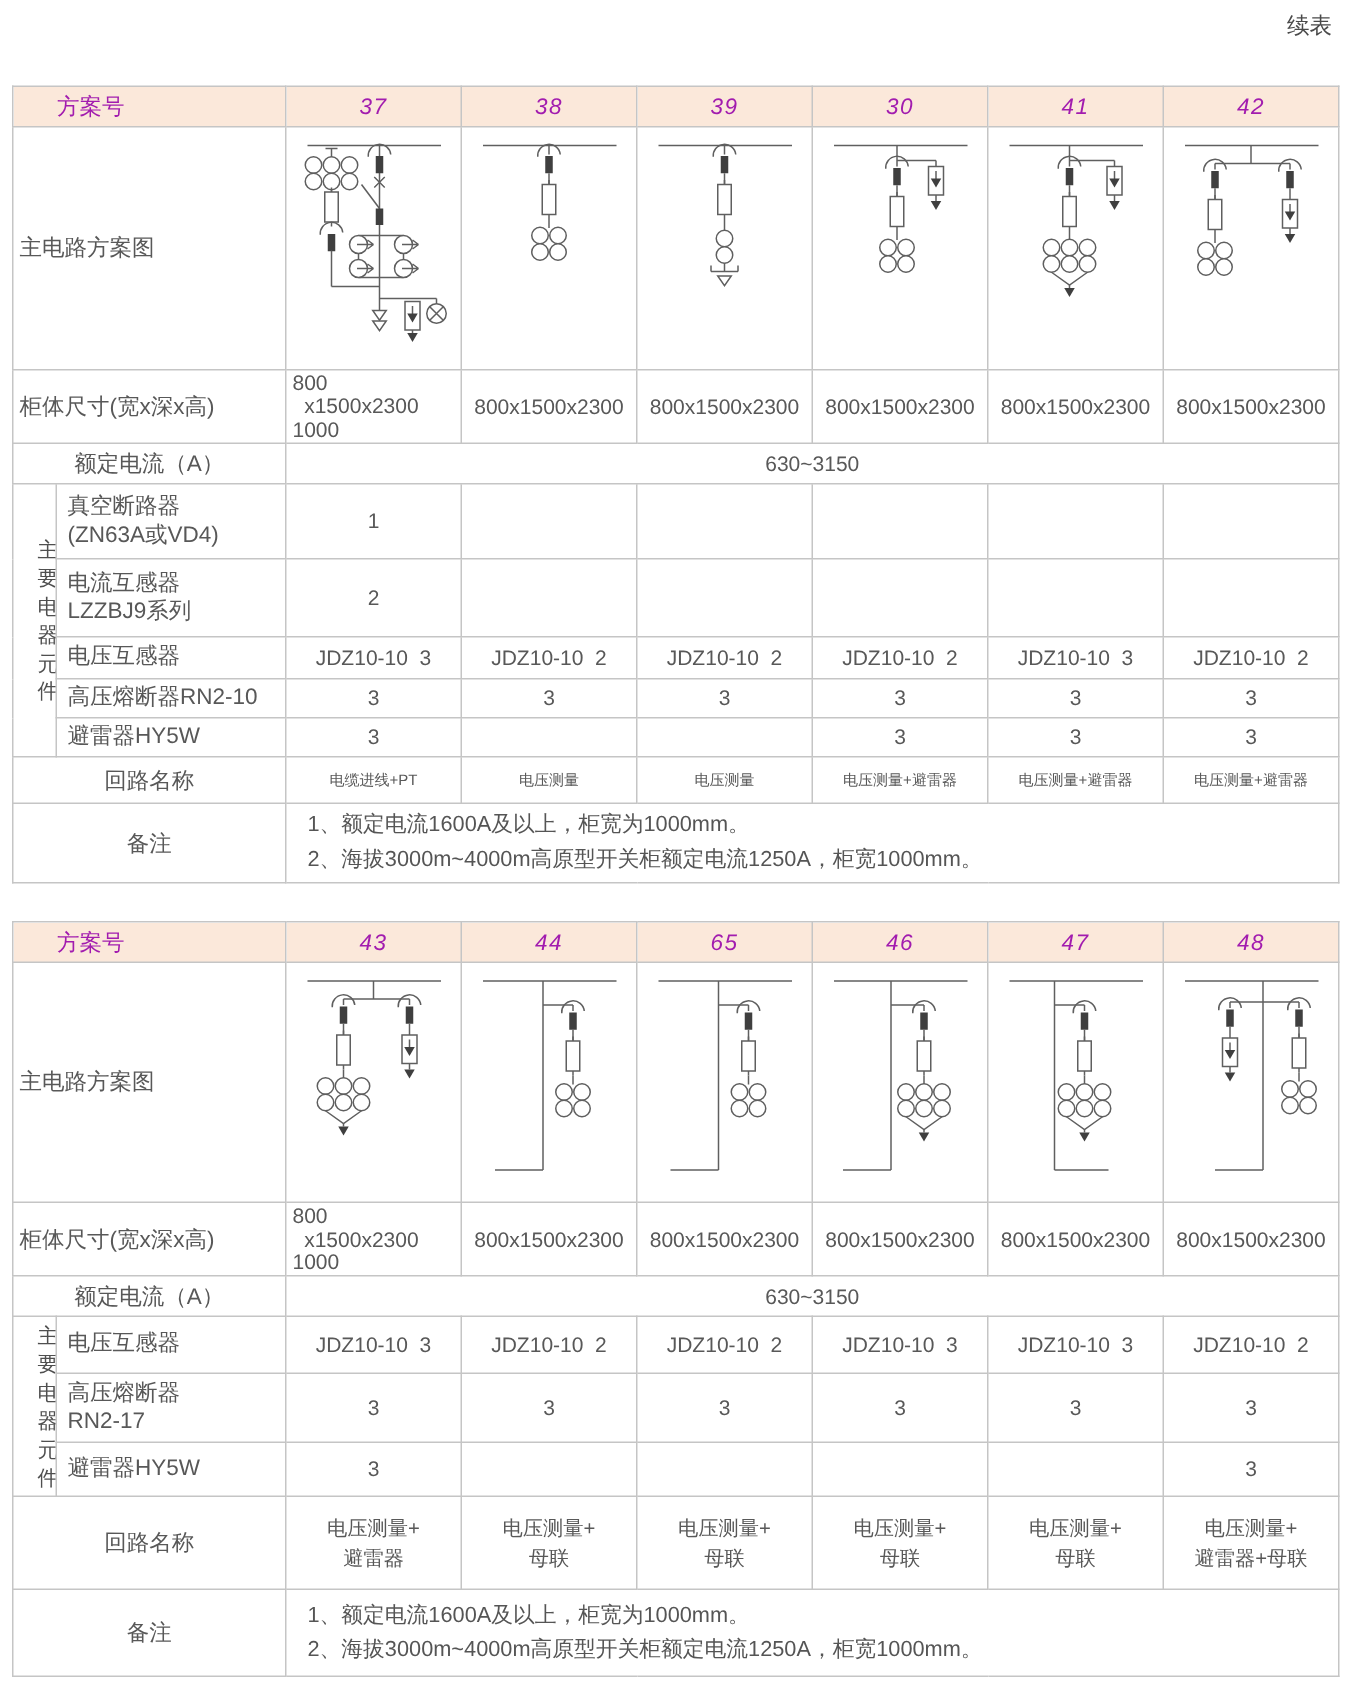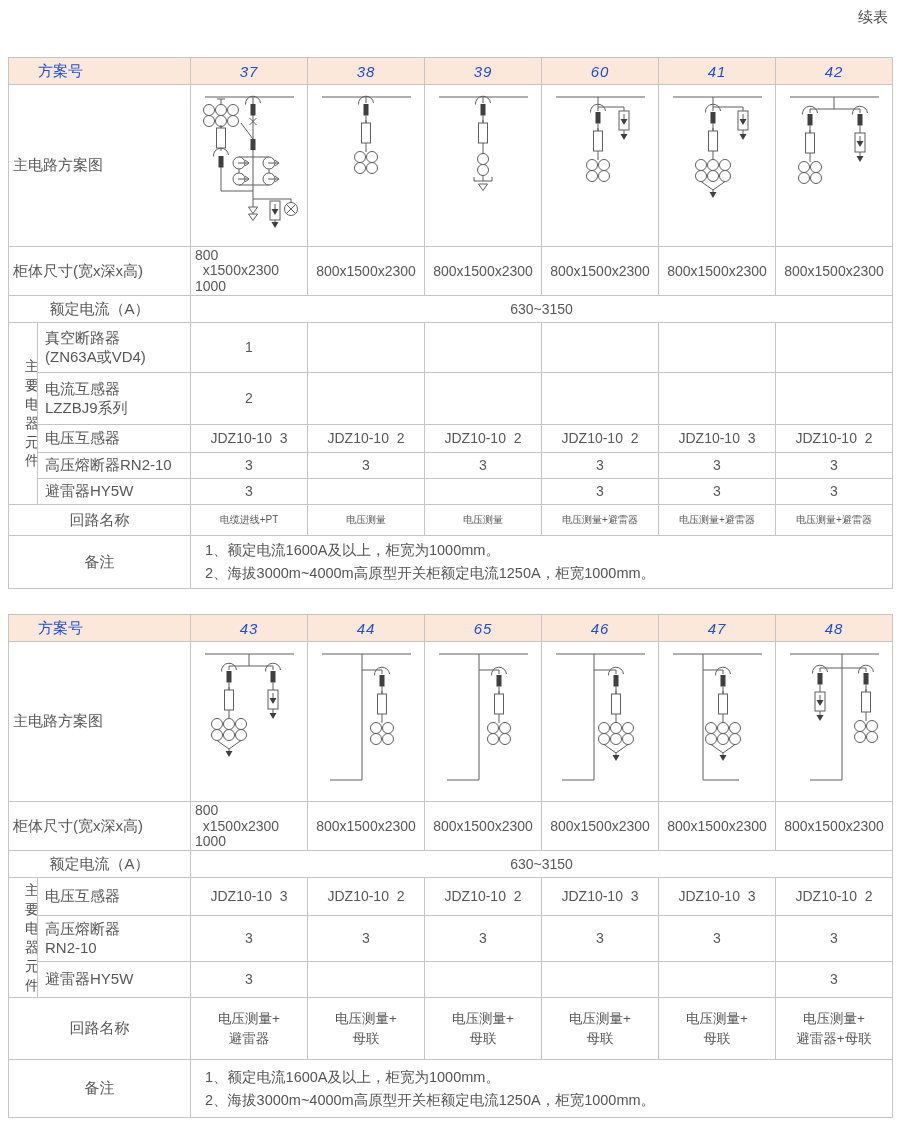--- a/index.html
+++ b/index.html
@@ -3,21 +3,21 @@
 <meta charset="utf-8">
 <style>
   html,body{margin:0;padding:0;background:#fff;}
   body{width:900px;height:1136px;font-family:"Liberation Sans","DejaVu Sans",sans-serif;color:#565656;}
   .page{position:relative;width:900px;height:1136px;background:#fff;overflow:hidden;}
   .cont{position:absolute;top:8px;right:12px;font-size:15px;color:#4a4a4a;}
   table.spec{border-collapse:collapse;table-layout:fixed;margin-left:8px;width:884px;}
   table.t1{margin-top:57px;}
   table.t2{margin-top:25px;}
   td{border:1px solid #c5c5c5;text-align:center;font-size:14px;color:#585858;padding:1px 2px;overflow:hidden;vertical-align:middle;}
-  tr.hdr td{background:#fbe8da;color:#1d4ed8;font-size:15px;}
+  tr.hdr td{background:#fbe8da;color:#a21caf;font-size:15px;}
   td.hdr-lbl{text-align:left;padding-left:29px;}
   td.num{font-size:16px;letter-spacing:1px;font-style:italic;}
   td.lbl{font-size:15px;}
   td.left{text-align:left;padding-left:4px;}
   td.name{text-align:left;padding-left:7px;font-size:15px;line-height:1.25;}
   td.vgroup{width:29px;word-break:break-all;line-height:1.35;padding:0 16px;font-size:14px;color:#4f4f4f;}
   td.pre{white-space:pre-wrap;}
   td.val{font-size:14px;line-height:1.2;}
   td.cab0{line-height:1.1;font-size:14px;}
   td.circ1{font-size:10px;}
@@ -41,21 +41,21 @@
         <col style="width:117px">
         <col style="width:117px">
         <col style="width:117px">
       </colgroup>
     <tbody id="tb0">
         <tr class="hdr" style="height:27px">
           <td class="lbl hdr-lbl" colspan="2">方案号</td>
           <td class="num">37</td>
           <td class="num">38</td>
           <td class="num">39</td>
-          <td class="num">60</td>
+          <td class="num">30</td>
           <td class="num">41</td>
           <td class="num">42</td>
         </tr>
         <tr class="" style="height:162px">
           <td class="lbl left" colspan="2">主电路方案图</td>
           <td class="diag">
             <svg viewBox="0 0 117 150" width="117" height="150">
               <g stroke="#5f5f5f" stroke-width="1" fill="none">
                 <line x1="14" y1="10" x2="103" y2="10"></line>
                 <line x1="62" y1="10" x2="62" y2="120"></line>
@@ -512,21 +512,21 @@
           <td class="name pre">电压互感器</td>
           <td class="val pre">JDZ10-10  3</td>
           <td class="val pre">JDZ10-10  2</td>
           <td class="val pre">JDZ10-10  2</td>
           <td class="val pre">JDZ10-10  3</td>
           <td class="val pre">JDZ10-10  3</td>
           <td class="val pre">JDZ10-10  2</td>
         </tr>
         <tr class="" style="height:46px">
           <td class="name pre">高压熔断器
-RN2-10</td>
+RN2-17</td>
           <td class="val pre">3</td>
           <td class="val pre">3</td>
           <td class="val pre">3</td>
           <td class="val pre">3</td>
           <td class="val pre">3</td>
           <td class="val pre">3</td>
         </tr>
         <tr class="" style="height:36px">
           <td class="name pre">避雷器HY5W</td>
           <td class="val pre">3</td>

